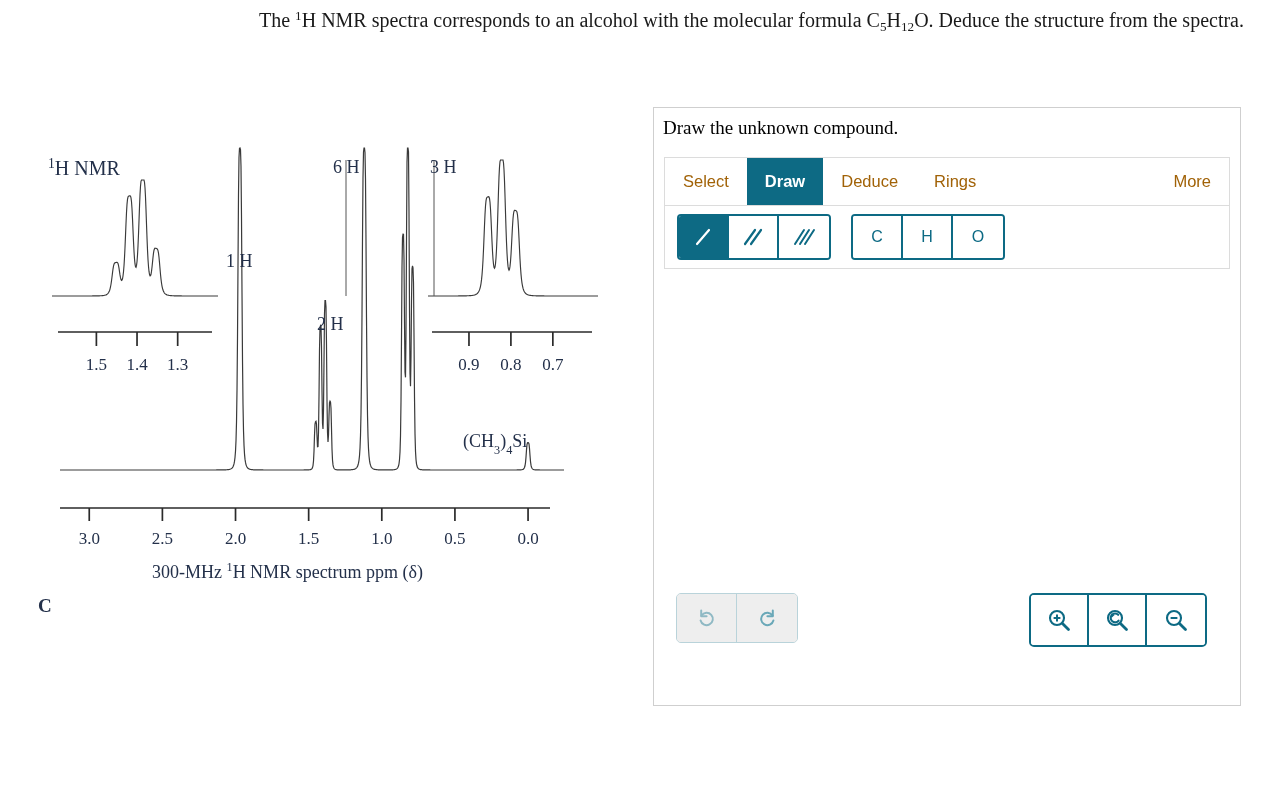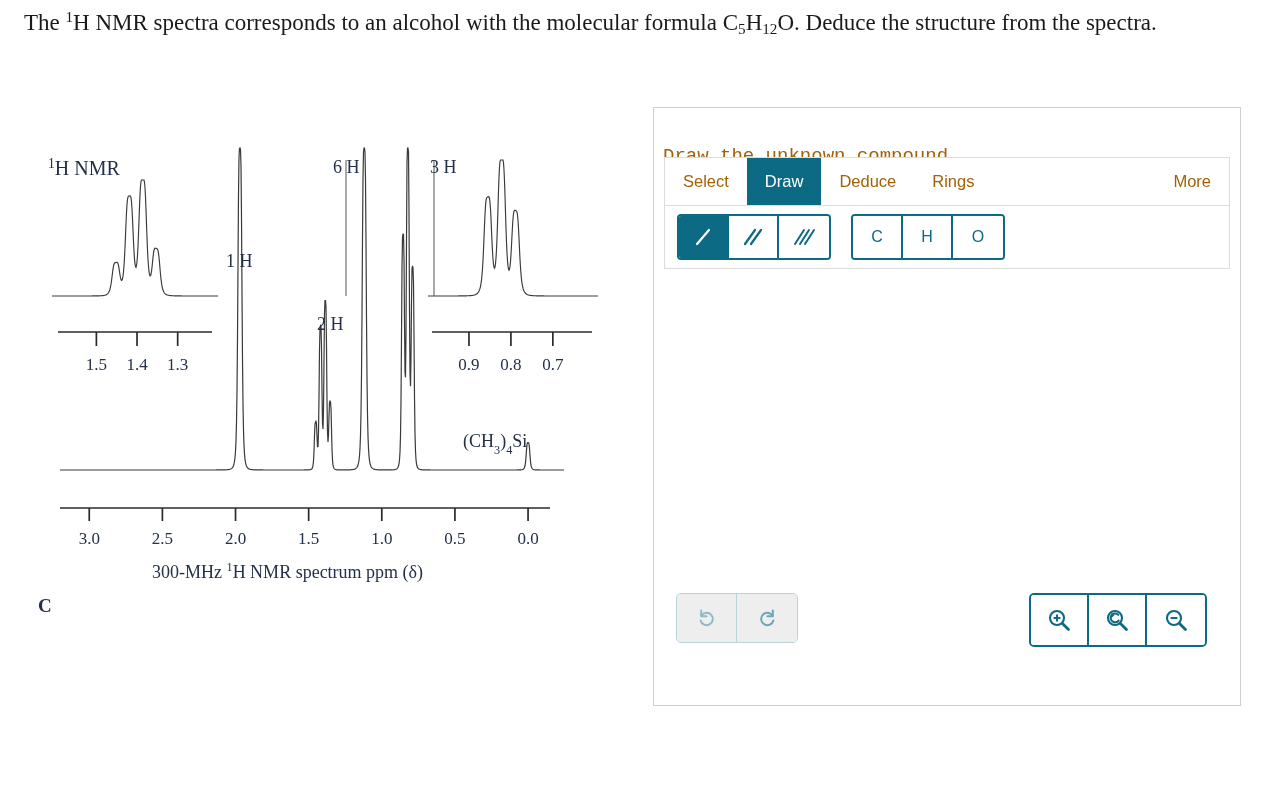--- a/index.html
+++ b/index.html
@@ -15,24 +15,25 @@
     color: #000000;
     overflow: hidden;
   }
 
   
   #question-prompt {
     position: absolute;
     left: 24px;
     top: 8px;
     width: 1220px;
-    font-size: 23px;
+    font-size: 20px;
     line-height: 1.25;
     color: #1a1a1a;
     white-space: nowrap;
+    text-align: right;
   }
   #question-prompt sup, #question-prompt sub {
     font-size: 0.66em;
   }
   #question-prompt sub { vertical-align: -0.25em; }
   #question-prompt sup { vertical-align: 0.55em; }
 
   
   #spectrum-figure {
     position: absolute;
@@ -57,23 +58,22 @@
     height: 599px;
     border: 1px solid #cfcfcf;
     background: #ffffff;
     box-sizing: border-box;
   }
   #draw-panel-title {
     position: absolute;
     left: 9px;
     top: 9px;
     font-size: 19px;
-    font-family: Liberation Mono, monospace;
-    color: #a16207;
-    margin-top: 28px;
+    font-family: Liberation Serif, serif;
+    color: #000000;
   }
 
   #tool-card {
     position: absolute;
     left: 10px;
     top: 49px;
     right: 10px;
     border: 1px solid #dcdcdc;
     background: #ffffff;
     box-sizing: border-box;
@@ -94,21 +94,21 @@
     color: #a16207;
     background: transparent;
     border: none;
     cursor: pointer;
     user-select: none;
     white-space: nowrap;
   }
   .tool-tab.active {
     background: #0d6a84;
     color: #ffffff;
-    font-weight: normal;
+    font-weight: bold;
   }
   .tool-tab.right { margin-left: auto; }
 
   #tool-row {
     display: flex;
     align-items: center;
     height: 62px;
     padding: 0 12px;
     gap: 20px;
   }

